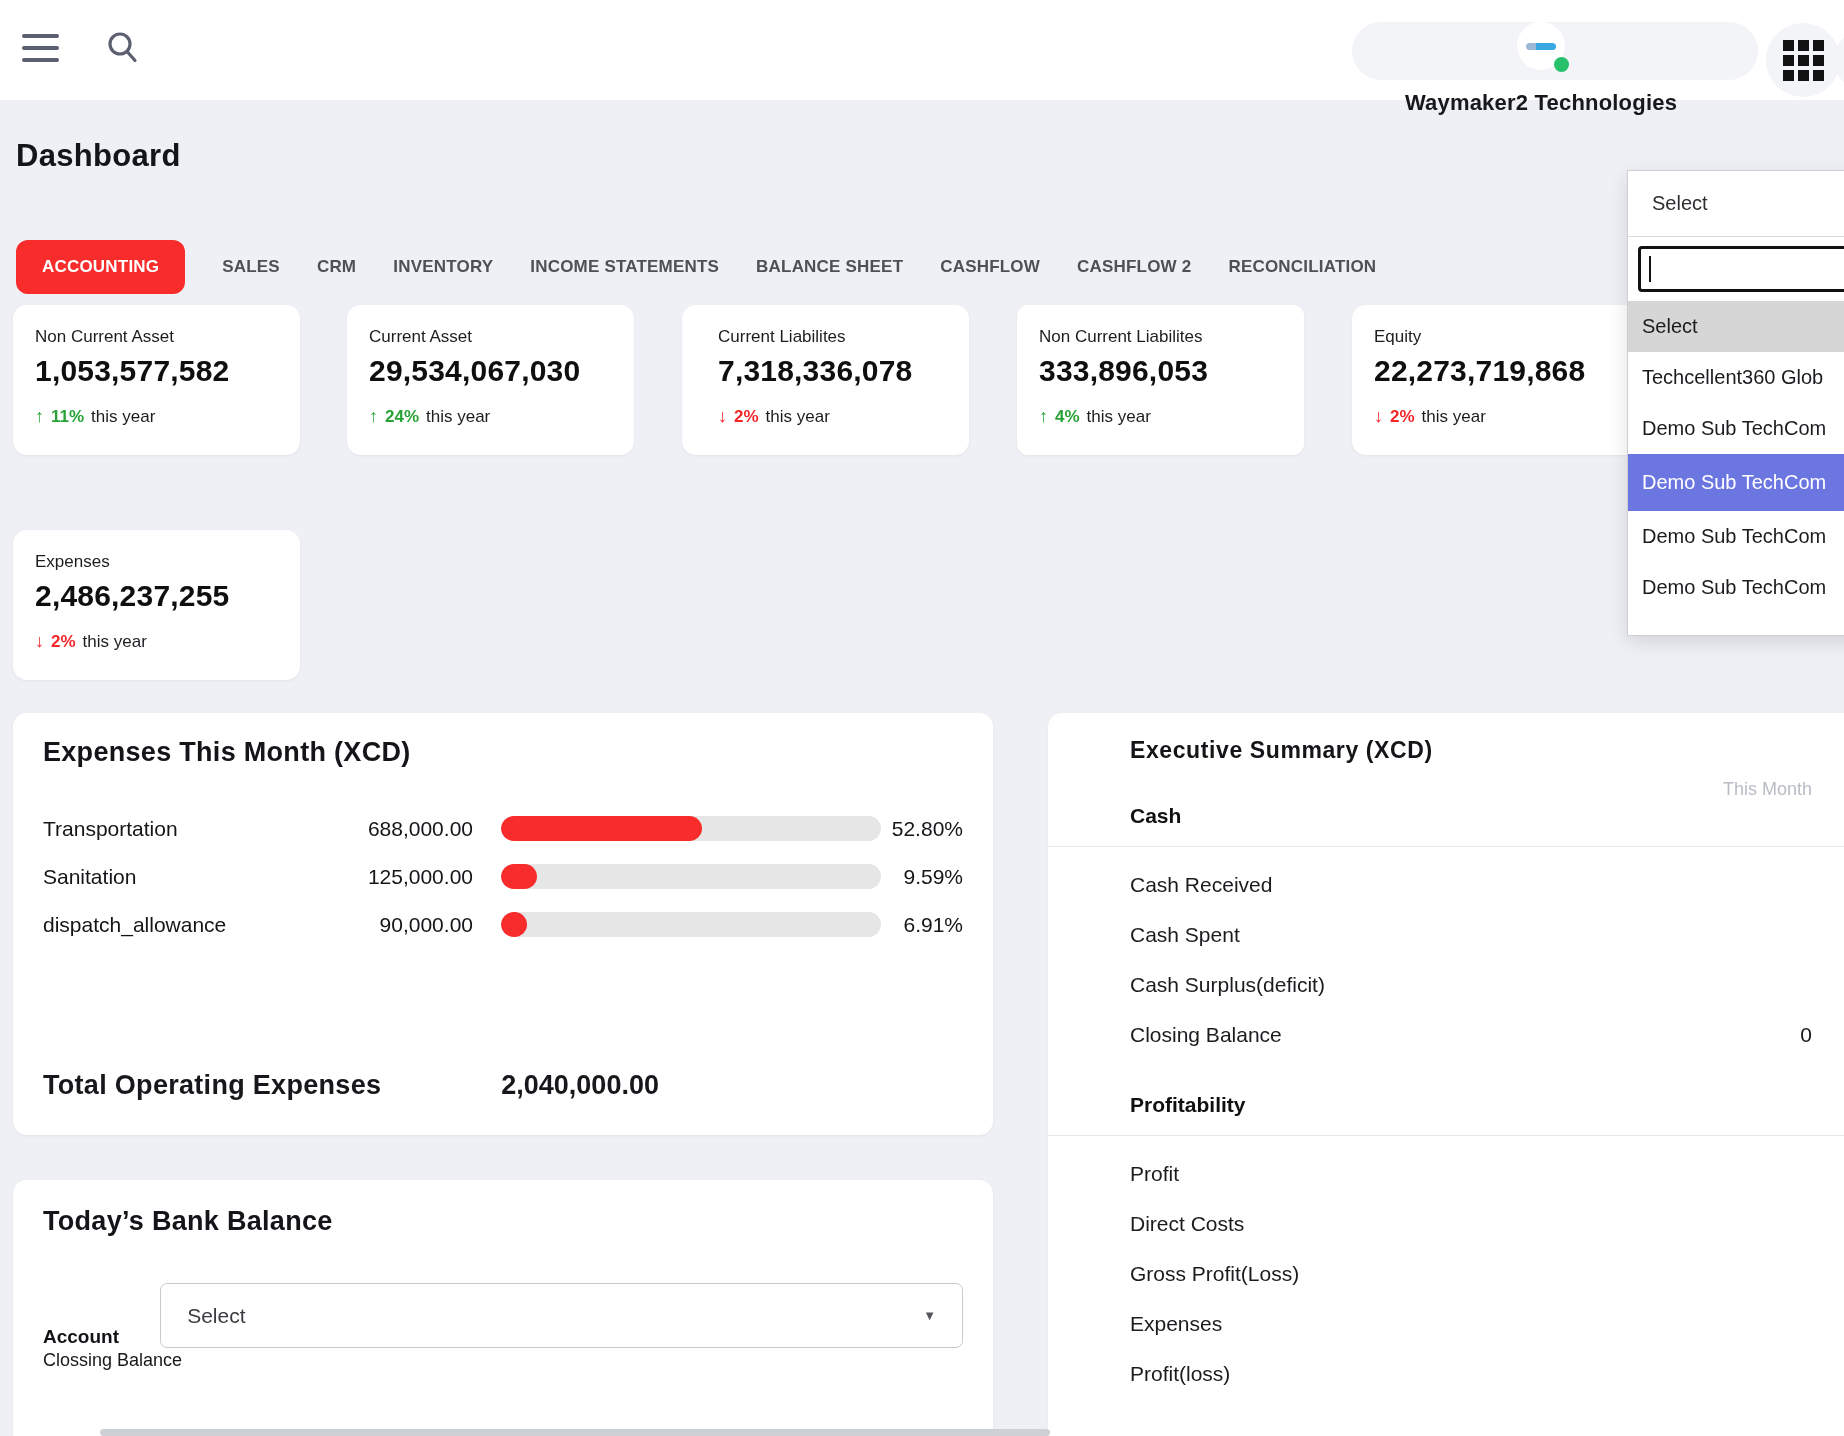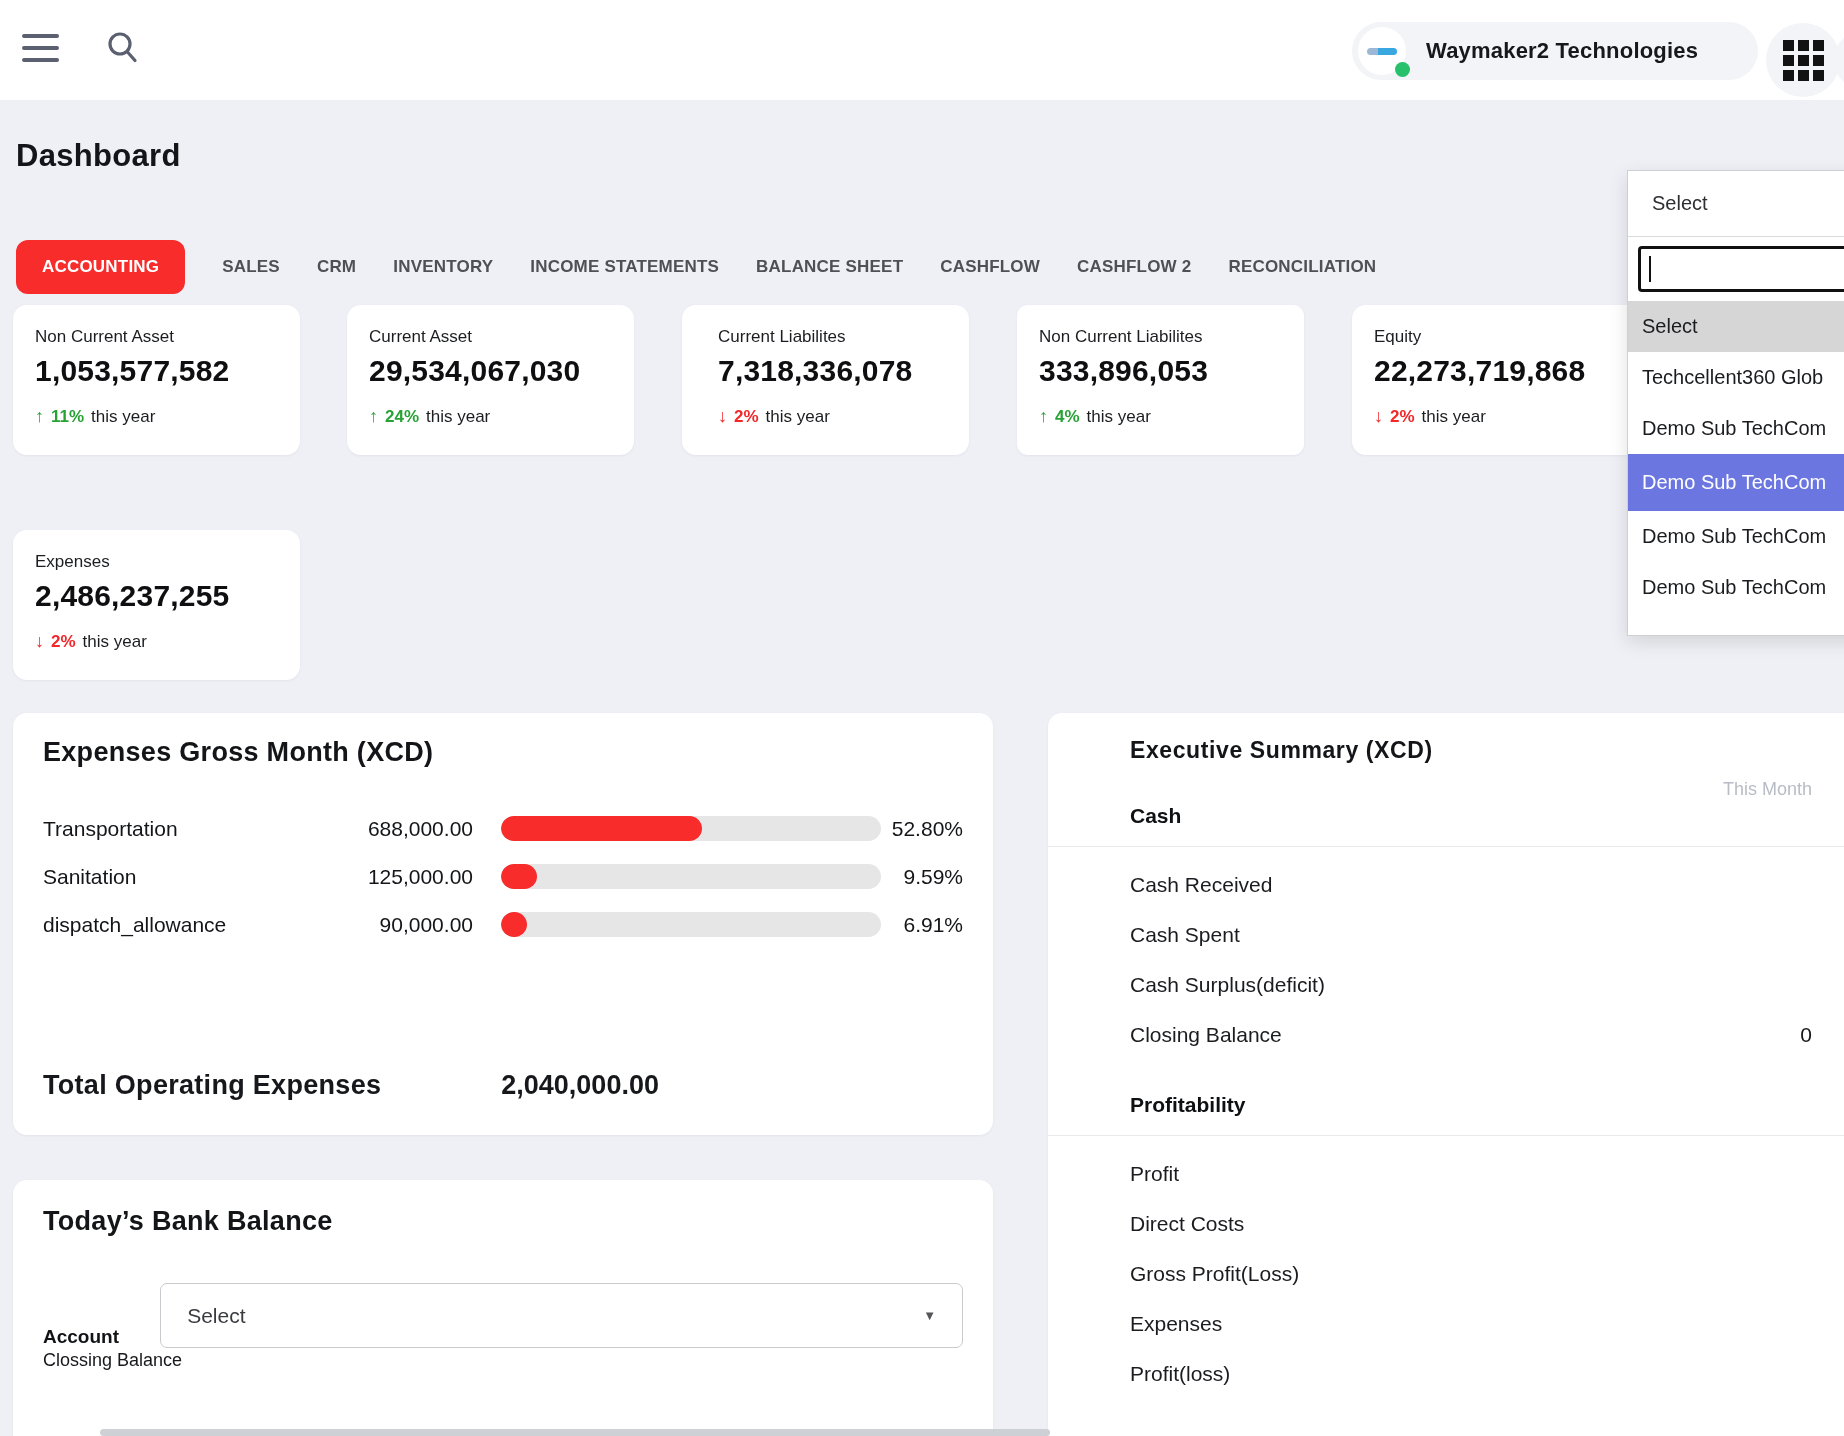--- a/index.html
+++ b/index.html
@@ -5,21 +5,21 @@
   * { margin:0; padding:0; box-sizing:border-box; }
   html,body { width:1844px; height:1436px; background:#fff; }
   body { font-family:"Liberation Sans","DejaVu Sans",sans-serif; color:#17181b; }
   #app { position:relative; width:1844px; height:1436px; background:#eff0f5; overflow:hidden; }
 
   
   .topbar { position:absolute; left:0; top:0; width:1844px; height:100px; background:#fff; z-index:5; }
   .hamburger { position:absolute; left:22px; top:34px; width:37px; height:28px; display:flex; flex-direction:column; justify-content:space-between; cursor:pointer; }
   .hamburger span { display:block; height:4px; border-radius:2px; background:#5b6070; }
   .search-btn { position:absolute; left:103px; top:28px; width:40px; height:40px; cursor:pointer; }
-  .company-pill { position:absolute; left:1352px; top:22px; height:58px; min-width:406px; background:#f3f4f7; border-radius:29px; display:flex; align-items:center; padding:0 34px 0 6px; gap:20px; }
+  .company-pill { position:absolute; left:1352px; top:22px; height:58px; min-width:406px; background:#f3f4f7; border-radius:29px; display:flex; align-items:center; padding:0 34px 0 6px; gap:20px;flex-direction:column; }
   .avatar-wrap { position:relative; width:48px; height:48px; }
   .avatar { width:48px; height:48px; border-radius:50%; background:#fff; display:flex; align-items:center; justify-content:center; overflow:hidden; }
   .logo-mark { width:30px; height:7px; border-radius:4px; background:linear-gradient(90deg,#9db8d6 0 35%, #39a7e0 35% 100%); }
   .status-dot { position:absolute; right:-4px; bottom:-2px; width:15px; height:15px; border-radius:50%; background:#27c06b; }
   .company-name { font-size:22px; font-weight:700; color:#17181c; letter-spacing:.2px; white-space:nowrap; }
   .apps-btn { position:absolute; left:1766px; top:23px; width:74px; height:74px; border-radius:50%; background:#f3f4f7; display:flex; align-items:center; justify-content:center; cursor:pointer; }
   .apps-icon { display:grid; grid-template-columns:repeat(3,11px); grid-template-rows:repeat(3,11px); gap:4px; }
   .apps-icon i { background:#121212; }
   .edge-circle { position:absolute; left:1834px; top:30px; width:60px; height:60px; border-radius:50%; background:#f3f4f7; }
 
@@ -192,21 +192,21 @@
     <div class="kpi-label">Expenses</div>
     <div class="kpi-value">2,486,237,255</div>
     <div class="kpi-change down">
       <span class="arrow">↓</span>
       <span class="pct">2%</span>
       <span>this year</span>
     </div>
   </div>
 
   <div class="card" id="expenses-card">
-    <div class="card-title">Expenses Gross Month (XCD)</div>
+    <div class="card-title">Expenses This Month (XCD)</div>
     <div class="exp-rows">
       <div class="exp-row">
         <div class="exp-name">Transportation</div>
         <div class="exp-amt">688,000.00</div>
         <div class="exp-track">
             <div class="exp-fill" style="width: 52.8%;"></div>
           </div>
         <div class="exp-pct">52.80%</div>
       </div>
       <div class="exp-row">

